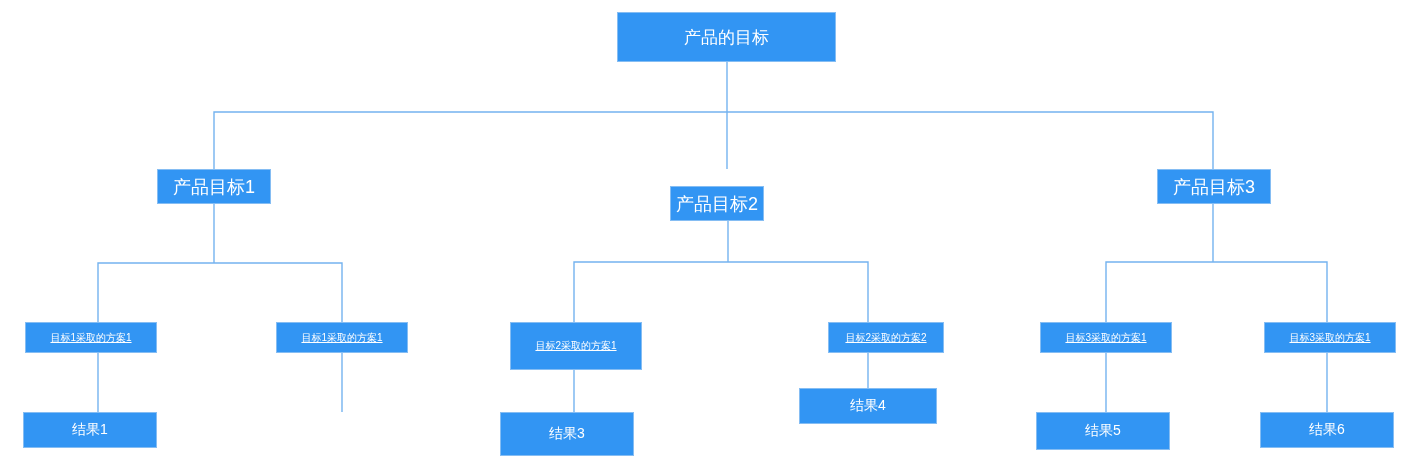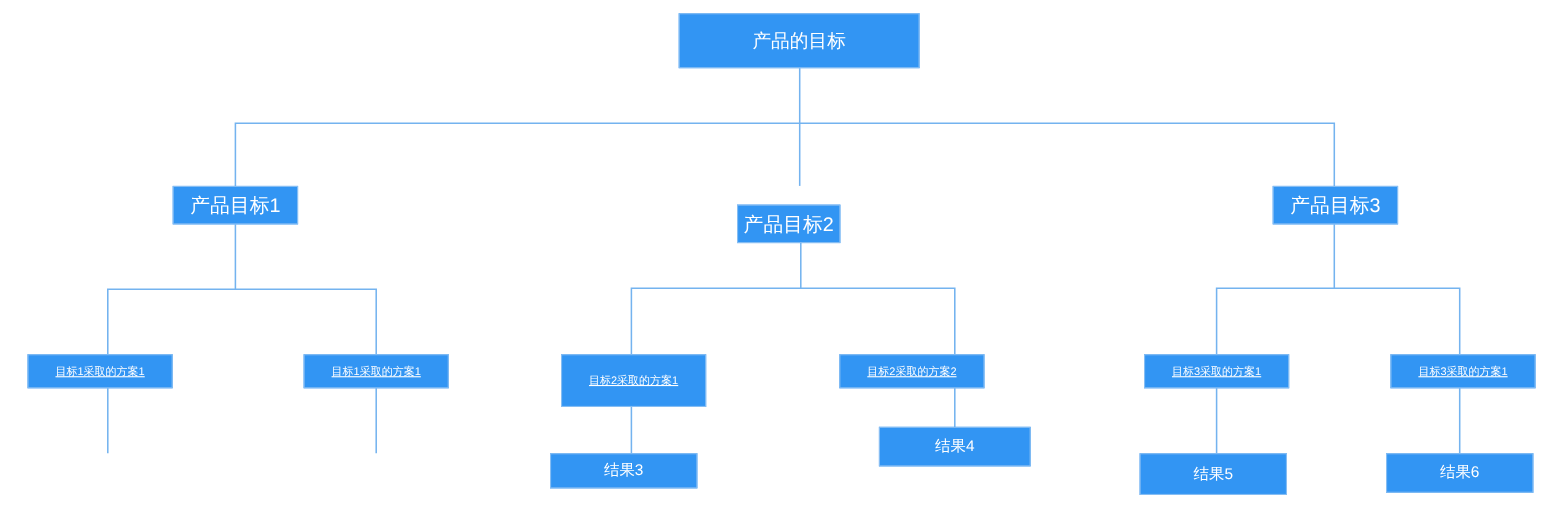--- a/index.html
+++ b/index.html
@@ -74,22 +74,23 @@
 
   <div class="node root" style="left:617px;top:12px;width:219px;height:50px">产品的目标</div>
 
   <div class="node lv2" style="left:157px;top:169px;width:114px;height:35px">产品目标1</div>
   <div class="node lv2" style="left:670px;top:186px;width:94px;height:35px">产品目标2</div>
   <div class="node lv2" style="left:1157px;top:169px;width:114px;height:35px">产品目标3</div>
 
   <div class="node lv3" style="left:25px;top:322px;width:132px;height:31px">目标1采取的方案1</div>
   <div class="node lv3" style="left:276px;top:322px;width:132px;height:31px">目标1采取的方案1</div>
   <div class="node lv3" style="left:510px;top:322px;width:132px;height:48px">目标2采取的方案1</div>
-  <div class="node lv3" style="left:763px;top:322px;width:132px;height:31px">目标2采取的方案2</div>
+  <div class="node lv3" style="left:828px;top:322px;width:116px;height:31px">目标2采取的方案2</div>
   <div class="node lv3" style="left:1040px;top:322px;width:132px;height:31px">目标3采取的方案1</div>
   <div class="node lv3" style="left:1264px;top:322px;width:132px;height:31px">目标3采取的方案1</div>
 
-  <div class="node lv4" style="left:500px;top:412px;width:134px;height:32px">结果3</div>
+  <div class="node lv4" style="left:23px;top:412px;width:134px;height:36px">结果1</div>
+  <div class="node lv4" style="left:500px;top:412px;width:134px;height:44px">结果3</div>
   <div class="node lv4" style="left:799px;top:388px;width:138px;height:36px">结果4</div>
   <div class="node lv4" style="left:1036px;top:412px;width:134px;height:38px">结果5</div>
   <div class="node lv4" style="left:1260px;top:412px;width:134px;height:36px">结果6</div>
 
 </div>
 
 </body></html>

